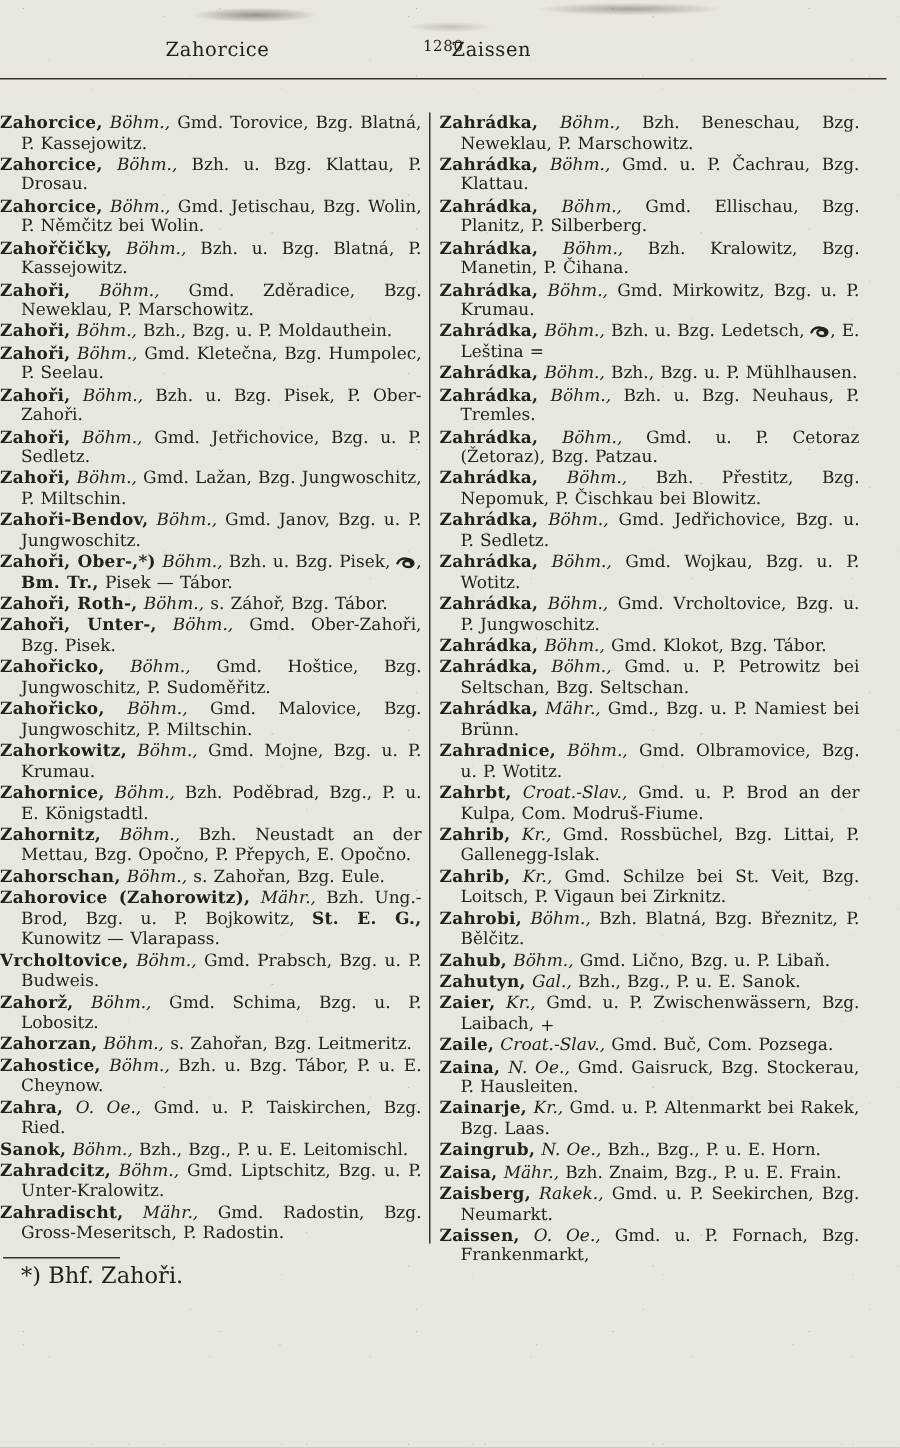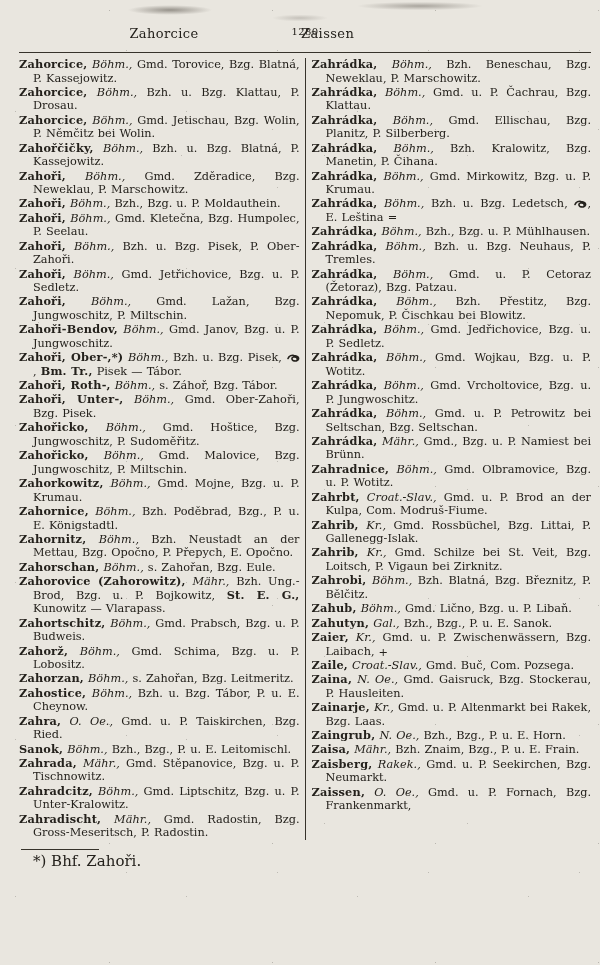--- a/index.html
+++ b/index.html
@@ -28,30 +28,30 @@
     background-size:131px 147px,163px 119px,107px 173px,151px 137px,127px 113px,171px 157px,119px 141px,143px 167px;
   }
   
   .page::after{
     content:"";position:absolute;left:0;top:0;width:100%;height:40px;pointer-events:none;
     background:
       radial-gradient(60px 7px at 170px 10px, rgba(50,44,36,.45), transparent 70%),
       radial-gradient(90px 6px at 420px 6px, rgba(50,44,36,.35), transparent 70%),
       radial-gradient(40px 5px at 300px 18px, rgba(50,44,36,.2), transparent 70%);
   }
-  .inner{position:relative;z-index:1;padding:26px 9px 0 19px;box-sizing:border-box;height:100%;}
+  .inner{position:relative;z-index:1;padding:26px 9px 0 0;box-sizing:border-box;height:100%;}
   .running-head{
     position:relative;height:24px;
     font-size:13px;letter-spacing:.4px;
   }
   .running-head .lh{position:absolute;left:0;width:290px;text-align:center;}
   .running-head .pn{position:absolute;left:0;width:100%;text-align:center;font-size:10px;}
   .running-head .rh{position:absolute;right:0;width:290px;text-align:left;}
   .head-rule{border:0;border-top:1.6px solid #37332b;margin:2px 0 0 0;}
-  .cols{display:flex;align-items:stretch;margin-top:5px;}
+  .cols{display:flex;align-items:stretch;margin-top:22px;}
   .col{width:286px;box-sizing:border-box;}
   .col.left{padding-right:5px;}
   .col.right{padding-left:6px;}
   .col-divider{width:0;border-left:1.3px solid #37332b;margin-bottom:28px;}
   .entry{
     font-size:11.3px;line-height:13.55px;
     text-align:justify;
     padding-left:14px;text-indent:-14px;
     margin-bottom:.8px;
     word-spacing:.5px;
@@ -95,27 +95,26 @@
               </svg></span><span class="tx">,</span> <span class="hw">Bm. Tr.,</span> <span class="tx">Pisek — Tábor.</span></div>
           <div class="entry"><span class="hw">Zahoři, Roth-,</span> <span class="it">Böhm.,</span> <span class="tx">s. Záhoř, Bzg. Tábor.</span></div>
           <div class="entry"><span class="hw">Zahoři, Unter-,</span> <span class="it">Böhm.,</span> <span class="tx">Gmd. Ober-Zahoři, Bzg. Pisek.</span></div>
           <div class="entry"><span class="hw">Zahořicko,</span> <span class="it">Böhm.,</span> <span class="tx">Gmd. Hoštice, Bzg. Jungwoschitz, P. Sudoměřitz.</span></div>
           <div class="entry"><span class="hw">Zahořicko,</span> <span class="it">Böhm.,</span> <span class="tx">Gmd. Malovice, Bzg. Jungwoschitz, P. Miltschin.</span></div>
           <div class="entry"><span class="hw">Zahorkowitz,</span> <span class="it">Böhm.,</span> <span class="tx">Gmd. Mojne, Bzg. u. P. Krumau.</span></div>
           <div class="entry"><span class="hw">Zahornice,</span> <span class="it">Böhm.,</span> <span class="tx">Bzh. Poděbrad, Bzg., P. u. E. Königstadtl.</span></div>
           <div class="entry"><span class="hw">Zahornitz,</span> <span class="it">Böhm.,</span> <span class="tx">Bzh. Neustadt an der Mettau, Bzg. Opočno, P. Přepych, E. Opočno.</span></div>
           <div class="entry"><span class="hw">Zahorschan,</span> <span class="it">Böhm.,</span> <span class="tx">s. Zahořan, Bzg. Eule.</span></div>
           <div class="entry"><span class="hw">Zahorovice (Zahorowitz),</span> <span class="it">Mähr.,</span> <span class="tx">Bzh. Ung.-Brod, Bzg. u. P. Bojkowitz,</span> <span class="hw">St. E. G.,</span> <span class="tx">Kunowitz — Vlarapass.</span></div>
-          <div class="entry"><span class="hw">Zahortschitz,</span> <span class="it">Böhm.,</span> <span class="tx">Gmd. Prabsch, Bzg. u. P. Budweis.</span></div>
+          <div class="entry"><span class="hw">Vrcholtovice,</span> <span class="it">Böhm.,</span> <span class="tx">Gmd. Prabsch, Bzg. u. P. Budweis.</span></div>
           <div class="entry"><span class="hw">Zahorž,</span> <span class="it">Böhm.,</span> <span class="tx">Gmd. Schima, Bzg. u. P. Lobositz.</span></div>
           <div class="entry"><span class="hw">Zahorzan,</span> <span class="it">Böhm.,</span> <span class="tx">s. Zahořan, Bzg. Leitmeritz.</span></div>
           <div class="entry"><span class="hw">Zahostice,</span> <span class="it">Böhm.,</span> <span class="tx">Bzh. u. Bzg. Tábor, P. u. E. Cheynow.</span></div>
           <div class="entry"><span class="hw">Zahra,</span> <span class="it">O. Oe.,</span> <span class="tx">Gmd. u. P. Taiskirchen, Bzg. Ried.</span></div>
           <div class="entry"><span class="hw">Sanok,</span> <span class="it">Böhm.,</span> <span class="tx">Bzh., Bzg., P. u. E. Leitomischl.</span></div>
-          <div class="entry"><span class="hw">Zahrada,</span> <span class="it">Mähr.,</span> <span class="tx">Gmd. Stěpanovice, Bzg. u. P. Tischnowitz.</span></div>
           <div class="entry"><span class="hw">Zahradcitz,</span> <span class="it">Böhm.,</span> <span class="tx">Gmd. Liptschitz, Bzg. u. P. Unter-Kralowitz.</span></div>
           <div class="entry"><span class="hw">Zahradischt,</span> <span class="it">Mähr.,</span> <span class="tx">Gmd. Radostin, Bzg. Gross-Meseritsch, P. Radostin.</span></div>
           <div class="footnote-block">
             <hr class="footnote-rule">
             <div class="footnote">*) Bhf. Zahoři.</div>
           </div>
         </div>
       <div class="col-divider"></div>
       <div class="col right">
           <div class="entry"><span class="hw">Zahrádka,</span> <span class="it">Böhm.,</span> <span class="tx">Bzh. Beneschau, Bzg. Neweklau, P. Marschowitz.</span></div>
@@ -126,20 +125,21 @@
           <div class="entry"><span class="hw">Zahrádka,</span> <span class="it">Böhm.,</span> <span class="tx">Bzh. u. Bzg. Ledetsch,</span> <span class="icon"><svg width="13" height="8" viewBox="0 0 26 16" aria-hidden="true">
                 <path d="M2 9 C4 3 10 2 14 3 C20 4 24 6 23 10 C22 14 16 15 12 13 C9 11 9 7 13 6 C17 5 21 7 20 10" fill="none" stroke="currentColor" stroke-width="3.2" stroke-linecap="round"></path>
               </svg></span><span class="tx">, E. Leština =</span></div>
           <div class="entry"><span class="hw">Zahrádka,</span> <span class="it">Böhm.,</span> <span class="tx">Bzh., Bzg. u. P. Mühlhausen.</span></div>
           <div class="entry"><span class="hw">Zahrádka,</span> <span class="it">Böhm.,</span> <span class="tx">Bzh. u. Bzg. Neuhaus, P. Tremles.</span></div>
           <div class="entry"><span class="hw">Zahrádka,</span> <span class="it">Böhm.,</span> <span class="tx">Gmd. u. P. Cetoraz (Žetoraz), Bzg. Patzau.</span></div>
           <div class="entry"><span class="hw">Zahrádka,</span> <span class="it">Böhm.,</span> <span class="tx">Bzh. Přestitz, Bzg. Nepomuk, P. Čischkau bei Blowitz.</span></div>
           <div class="entry"><span class="hw">Zahrádka,</span> <span class="it">Böhm.,</span> <span class="tx">Gmd. Jedřichovice, Bzg. u. P. Sedletz.</span></div>
           <div class="entry"><span class="hw">Zahrádka,</span> <span class="it">Böhm.,</span> <span class="tx">Gmd. Wojkau, Bzg. u. P. Wotitz.</span></div>
           <div class="entry"><span class="hw">Zahrádka,</span> <span class="it">Böhm.,</span> <span class="tx">Gmd. Vrcholtovice, Bzg. u. P. Jungwoschitz.</span></div>
+          <div class="entry"><span class="hw">Zahrádka,</span> <span class="it">Böhm.,</span> <span class="tx">Gmd. Klokot, Bzg. Tábor.</span></div>
           <div class="entry"><span class="hw">Zahrádka,</span> <span class="it">Böhm.,</span> <span class="tx">Gmd. u. P. Petrowitz bei Seltschan, Bzg. Seltschan.</span></div>
           <div class="entry"><span class="hw">Zahrádka,</span> <span class="it">Mähr.,</span> <span class="tx">Gmd., Bzg. u. P. Namiest bei Brünn.</span></div>
           <div class="entry"><span class="hw">Zahradnice,</span> <span class="it">Böhm.,</span> <span class="tx">Gmd. Olbramovice, Bzg. u. P. Wotitz.</span></div>
           <div class="entry"><span class="hw">Zahrbt,</span> <span class="it">Croat.-Slav.,</span> <span class="tx">Gmd. u. P. Brod an der Kulpa, Com. Modruš-Fiume.</span></div>
           <div class="entry"><span class="hw">Zahrib,</span> <span class="it">Kr.,</span> <span class="tx">Gmd. Rossbüchel, Bzg. Littai, P. Gallenegg-Islak.</span></div>
           <div class="entry"><span class="hw">Zahrib,</span> <span class="it">Kr.,</span> <span class="tx">Gmd. Schilze bei St. Veit, Bzg. Loitsch, P. Vigaun bei Zirknitz.</span></div>
           <div class="entry"><span class="hw">Zahrobi,</span> <span class="it">Böhm.,</span> <span class="tx">Bzh. Blatná, Bzg. Březnitz, P. Bělčitz.</span></div>
           <div class="entry"><span class="hw">Zahub,</span> <span class="it">Böhm.,</span> <span class="tx">Gmd. Lično, Bzg. u. P. Libaň.</span></div>
           <div class="entry"><span class="hw">Zahutyn,</span> <span class="it">Gal.,</span> <span class="tx">Bzh., Bzg., P. u. E. Sanok.</span></div>
           <div class="entry"><span class="hw">Zaier,</span> <span class="it">Kr.,</span> <span class="tx">Gmd. u. P. Zwischenwässern, Bzg. Laibach,</span> <span class="icon">+</span></div>

